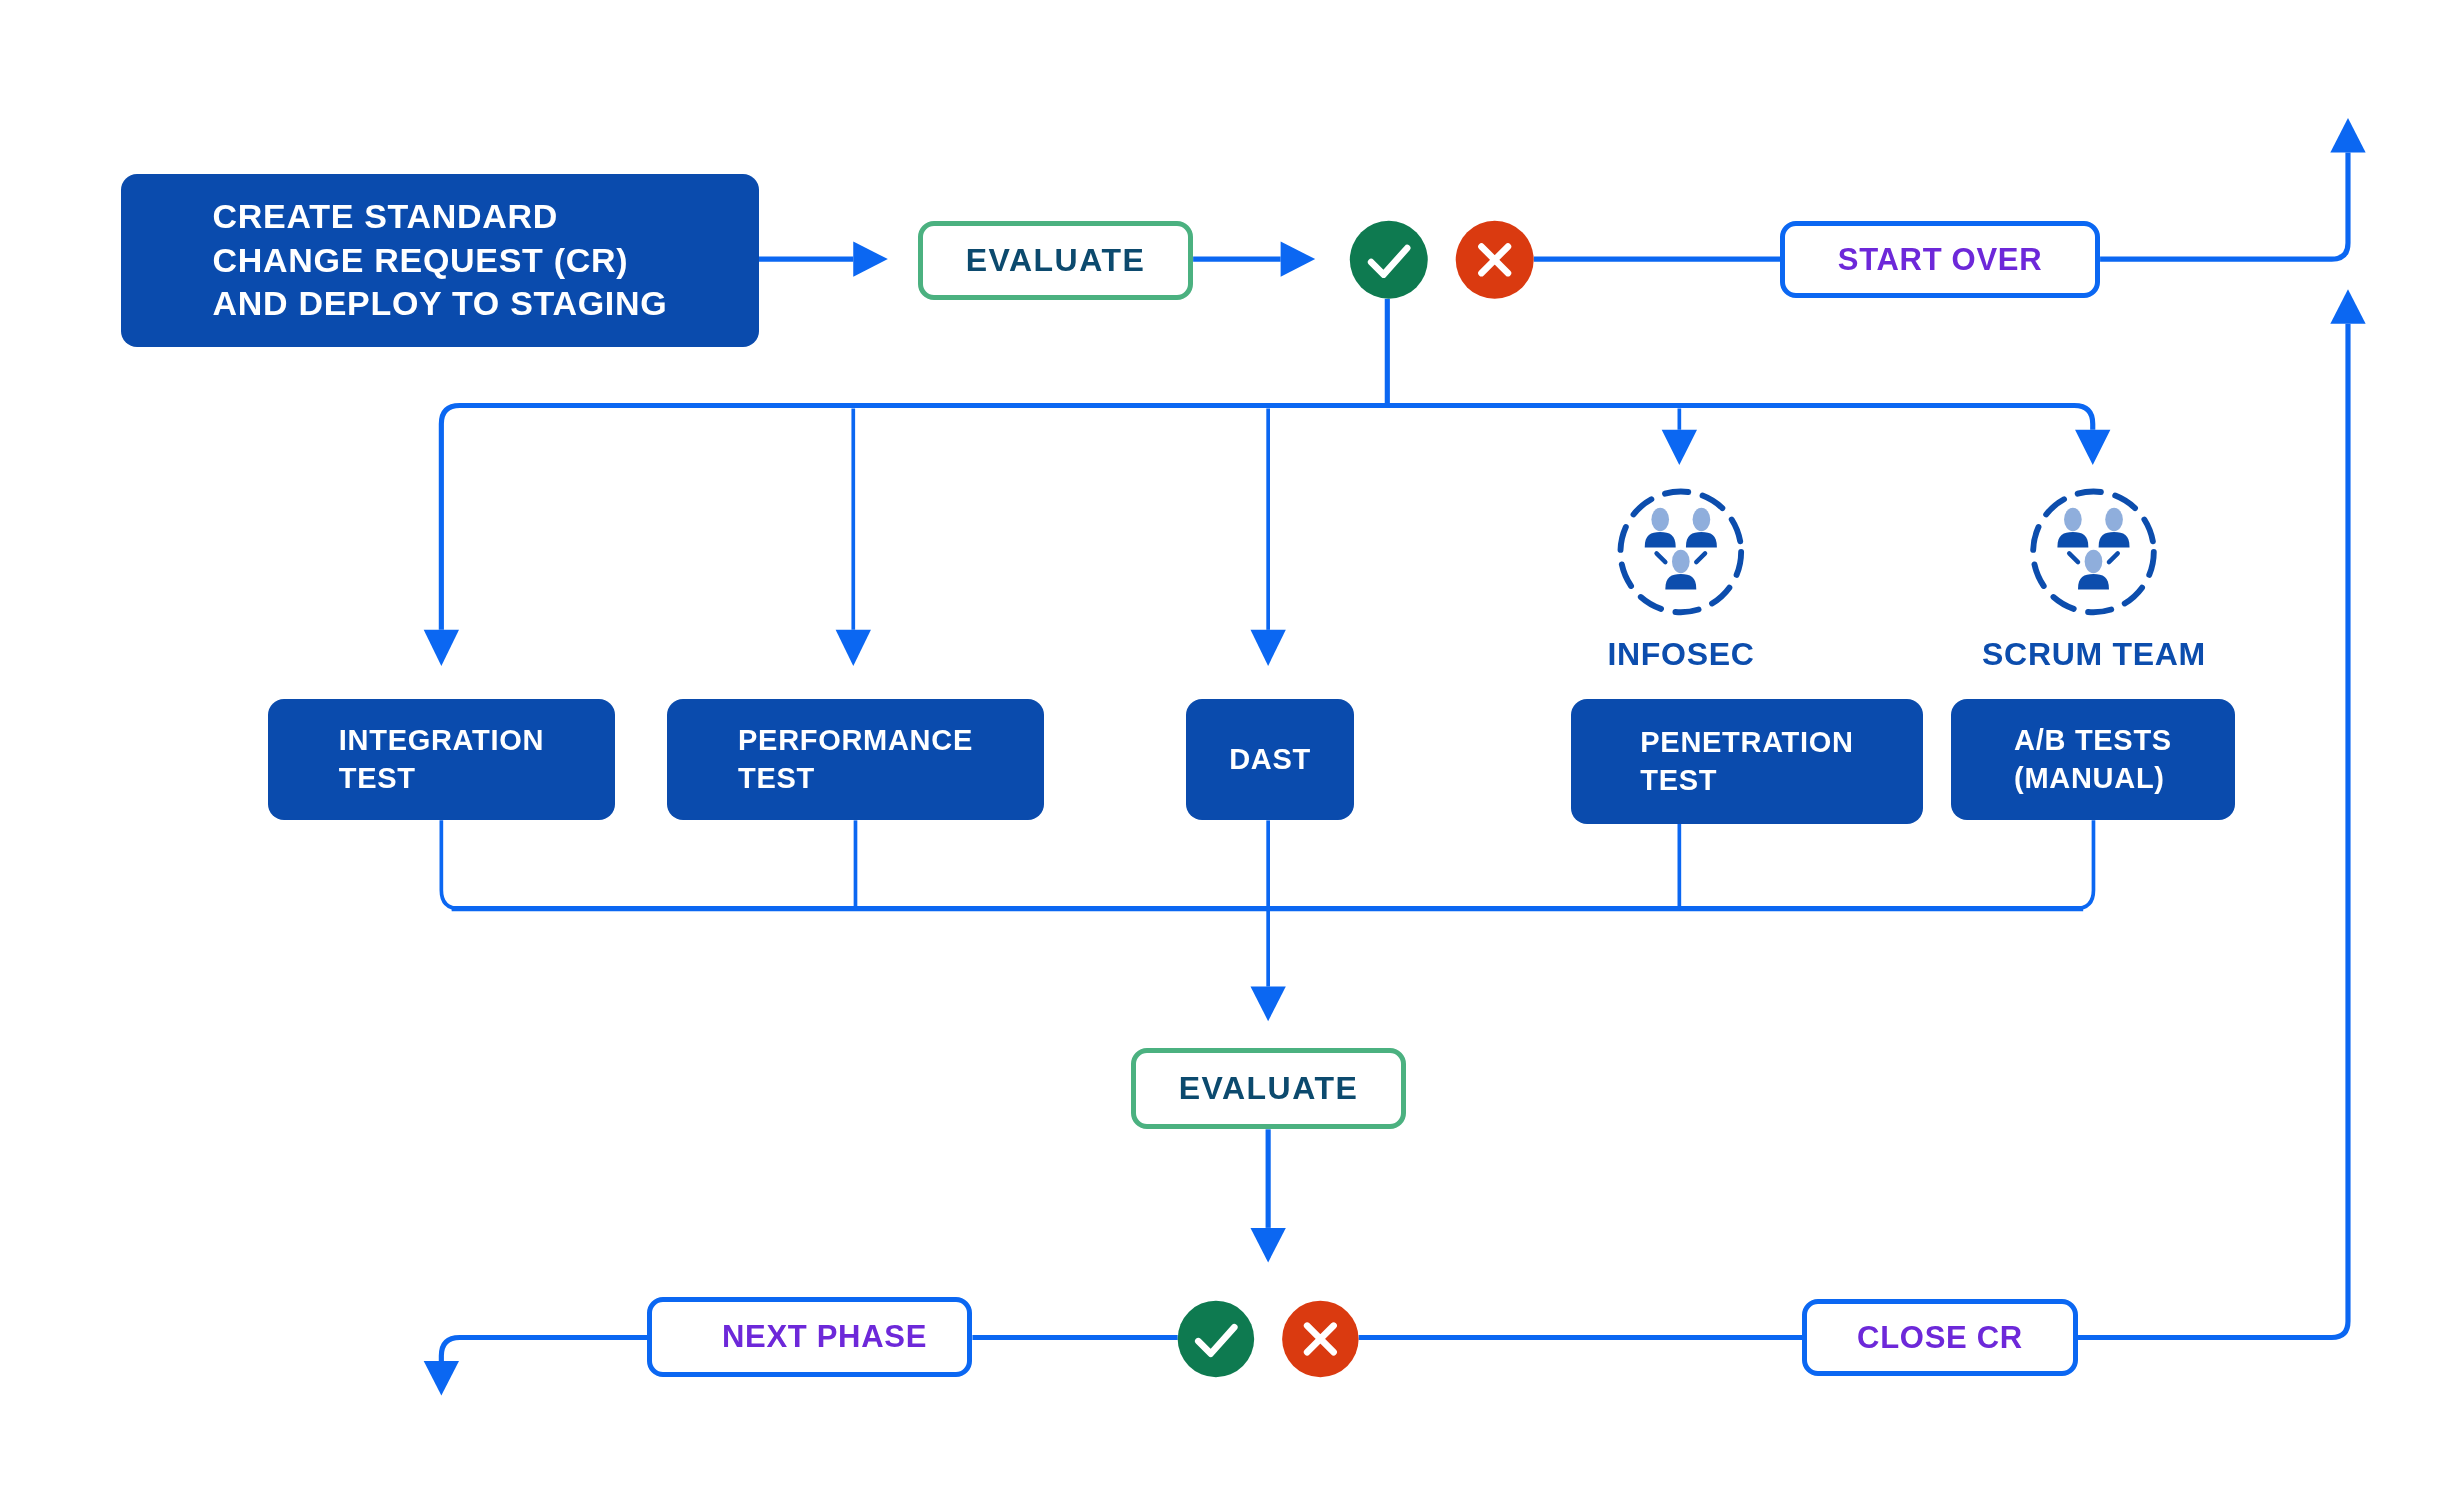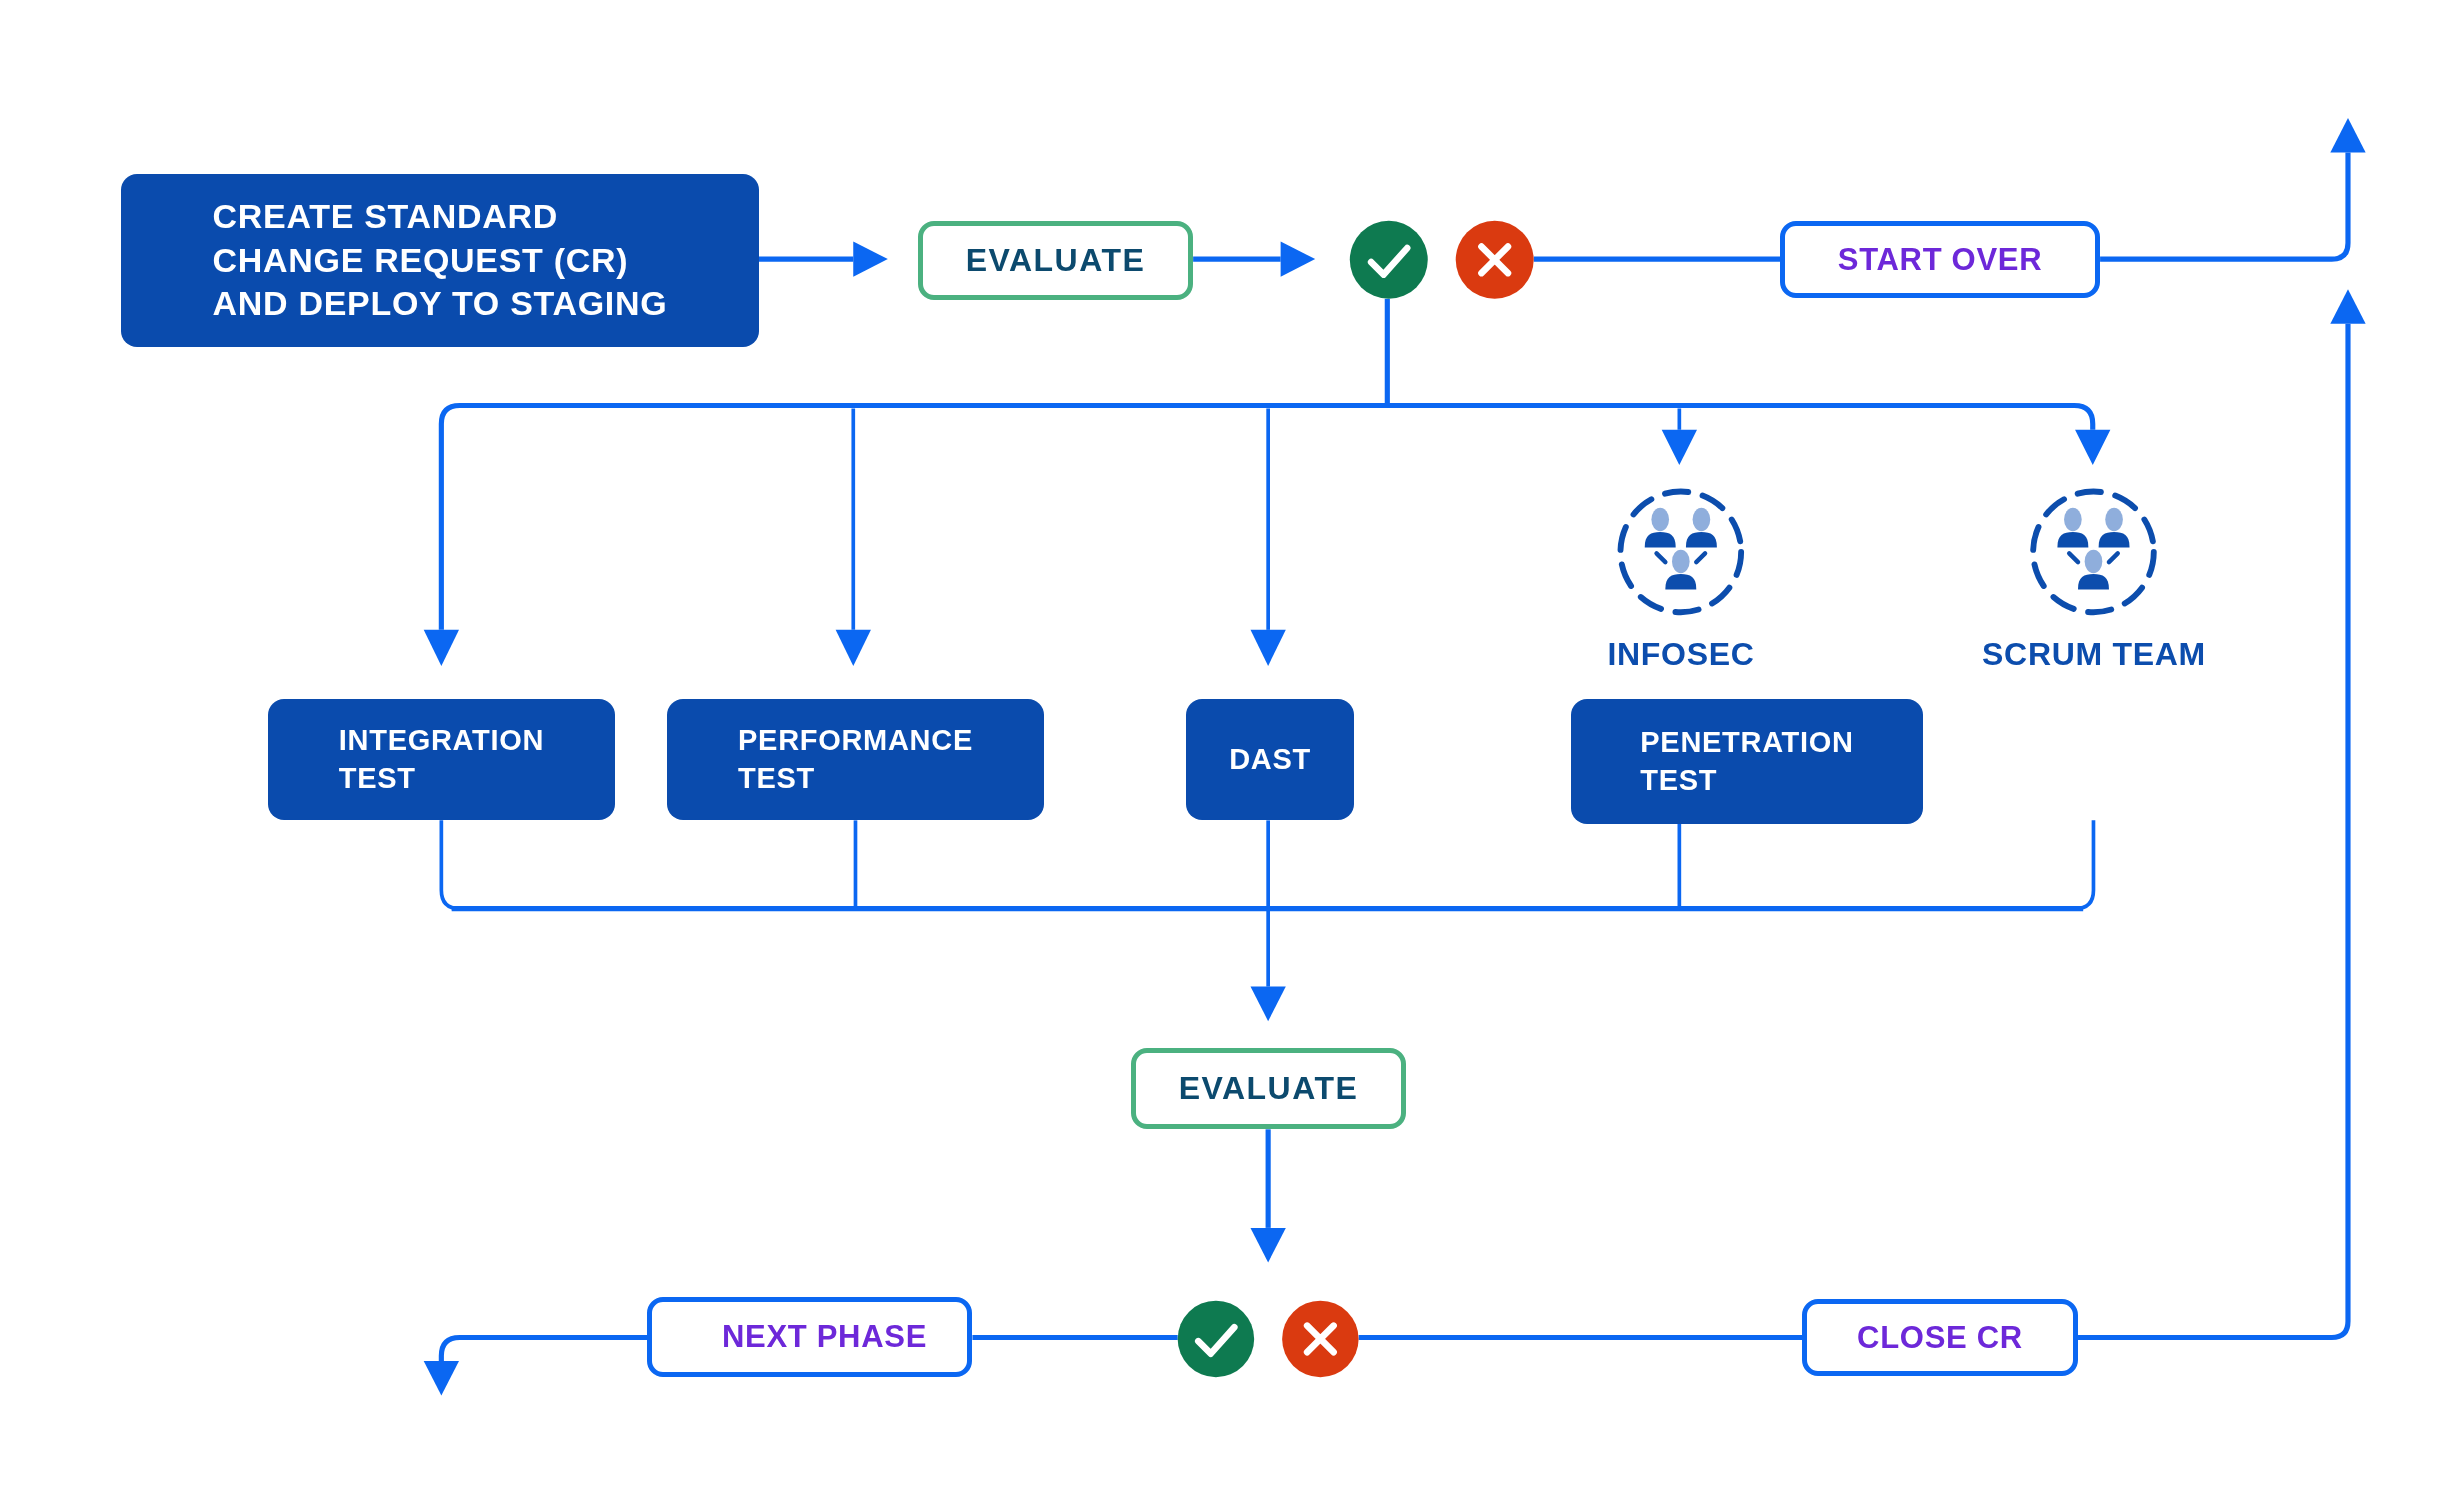--- a/index.html
+++ b/index.html
@@ -158,20 +158,22 @@
 TEST</div>
 
   <div class="node navy" style="left:667px;top:699px;width:377px;height:121px;">PERFORMANCE
 TEST</div>
 
   <div class="node navy" style="left:1186px;top:699px;width:168px;height:121px;">DAST</div>
 
   <div class="node navy" style="left:1571px;top:699px;width:352px;height:125px;">PENETRATION
 TEST</div>
 
+  <div class="node navy" style="left:1951px;top:699px;width:284px;height:121px;">A/B TESTS
+(MANUAL)</div>
 
   <div class="team-label" style="left:1681px;top:636px;">INFOSEC</div>
 
   <div class="team-label" style="left:2094px;top:636px;">SCRUM TEAM</div>
 
   <div class="node outline-green" style="left:1131px;top:1048px;width:275px;height:81px;">EVALUATE</div>
 
   <div class="node outline-blue" style="left:647px;top:1297px;width:325px;height:80px;padding-left:30px;">NEXT PHASE</div>
 
   <div class="node outline-blue" style="left:1802px;top:1299px;width:276px;height:77px;">CLOSE CR</div>

